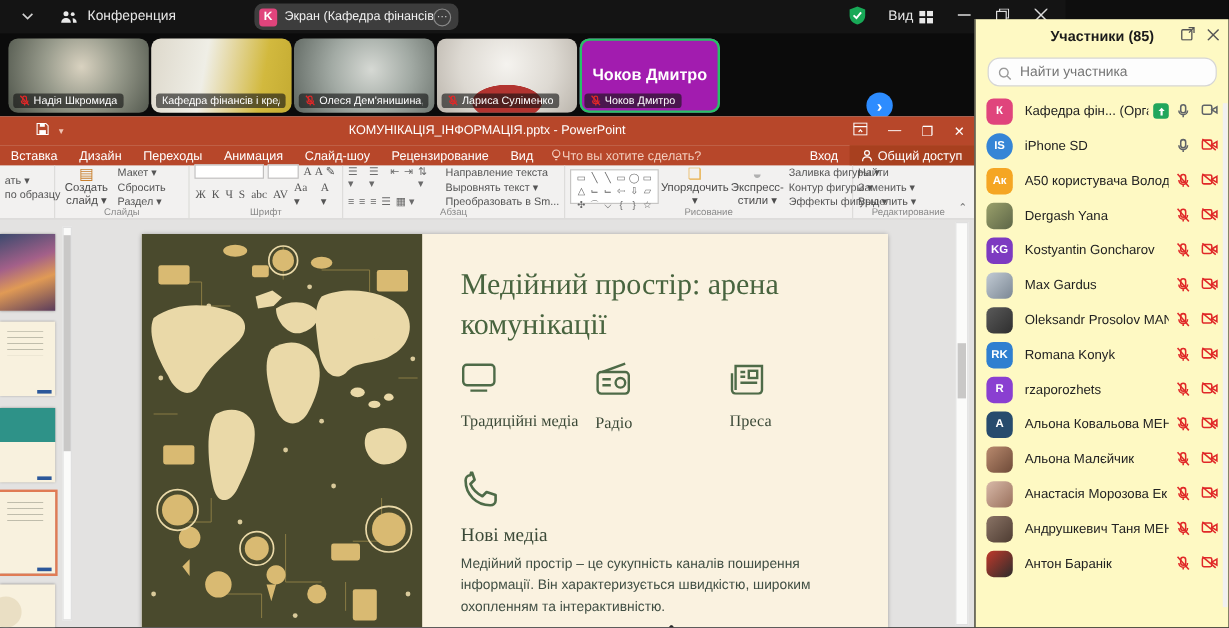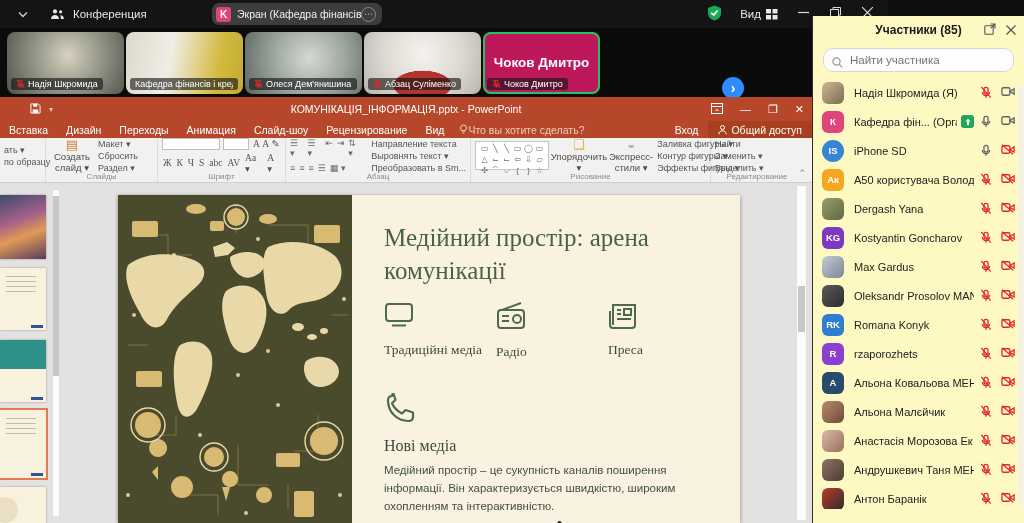--- a/index.html
+++ b/index.html
@@ -34,21 +34,21 @@
                    color:#fff; font-weight:bold; font-size:13.5px; }
   .tile .label { position:absolute; left:4px; bottom:4px; background:rgba(20,20,20,.62); border-radius:3px;
                  padding:1px 5px; display:flex; align-items:center; gap:3px; max-width:108px; }
   .tile .label span.nm { color:#fff; font-size:9px; white-space:nowrap; overflow:hidden; }
   .t1 { background:radial-gradient(circle at 52% 38%, #d9d2c0 0%, #999c8d 42%, #4d5349 100%); }
   .t2 { background:linear-gradient(100deg,#ddd8cb 0%,#efeee6 38%,#e4d7a0 55%,#d2b93e 78%,#c4ab32 100%); }
   .t3 { background:radial-gradient(circle at 55% 42%, #d6d9d4 0%, #a2aaa4 45%, #5d655f 100%); }
   .t4 { background:radial-gradient(circle at 50% 45%, #6f6962 0%, #3b3834 55%, #181817 100%); }
   .t5 { background:radial-gradient(ellipse 42% 40% at 50% 86%, #b23430 0 58%, transparent 60%),
                radial-gradient(circle at 50% 35%, #f5f3ef 0%, #ddd9d2 55%, #bab4ab 100%); }
-  .t6 { background:#be185d; }
+  .t6 { background:#a21caf; }
   .next-btn { position:absolute; left:722px; top:49px; width:22px; height:22px; border-radius:50%;
               background:#2d8cff; color:#fff; font-size:14px; font-weight:bold; display:flex;
               align-items:center; justify-content:center; }
 
   
   .ppt { position:absolute; left:0; top:97px; width:812px; height:426px; background:#e6e5e4; }
   .ppt-titlebar { position:absolute; left:0; top:0; width:100%; height:24px; background:#b7472a;
                   display:flex; align-items:center; color:#fff; }
   .ppt-title { position:absolute; left:0; right:0; text-align:center; font-size:10.5px; color:#fff; }
   .qat { display:flex; align-items:center; gap:8px; margin-left:30px; z-index:1; }
@@ -238,21 +238,21 @@
           <div class="label">
             <span style="display:flex;">
               <svg width="9" height="10" viewBox="0 0 14 15">
                 <g stroke="#e02828" stroke-width="1.6" fill="none">
                   <path d="M7 1.5a2.4 2.4 0 0 1 2.4 2.4v3a2.4 2.4 0 0 1-4.8 0v-3A2.4 2.4 0 0 1 7 1.5z"></path>
                   <path d="M2.8 7a4.2 4.2 0 0 0 8.4 0M7 11.2v2.3"></path>
                   <line x1="1.5" y1="1" x2="12.5" y2="13"></line>
                 </g>
               </svg>
             </span>
-            <span class="nm">Абзац Суліменко</span>
+            <span class="nm">Лариса Суліменко</span>
           </div>
         </div>
 
         <div class="tile t6 active">
           <div class="bigname">Чоков Дмитро</div>
           <div class="label">
             <span style="display:flex;">
               <svg width="9" height="10" viewBox="0 0 14 15">
                 <g stroke="#e02828" stroke-width="1.6" fill="none">
                   <path d="M7 1.5a2.4 2.4 0 0 1 2.4 2.4v3a2.4 2.4 0 0 1-4.8 0v-3A2.4 2.4 0 0 1 7 1.5z"></path>
@@ -610,46 +610,20 @@
         <svg width="11" height="11" viewBox="0 0 11 11">
             <circle cx="4.5" cy="4.5" r="3.6" fill="none" stroke="#9a9a9a" stroke-width="1.2"></circle>
             <line x1="7.3" y1="7.3" x2="10.3" y2="10.3" stroke="#9a9a9a" stroke-width="1.2"></line>
           </svg>
       </span>
       <input class="search-input" placeholder="Найти участника" style="">
     </div>
 
     <div class="plist">
 
-        <div class="prow">
-          <span class="pavatar" style="background: linear-gradient(135deg, rgb(205, 184, 148), rgb(125, 107, 82));"></span>
-          <span class="pname">Надія Шкромида (Я)</span>
-
-          <span class="picons">
-
-            <span style="display:flex;">
-              <svg width="12" height="13" viewBox="0 0 14 15">
-                <g stroke="#e02828" stroke-width="1.5" fill="none">
-                  <path d="M7 1.5a2.4 2.4 0 0 1 2.4 2.4v3a2.4 2.4 0 0 1-4.8 0v-3A2.4 2.4 0 0 1 7 1.5z"></path>
-                  <path d="M2.8 7a4.2 4.2 0 0 0 8.4 0M7 11.2v2.3"></path>
-                  <line x1="1.5" y1="1" x2="12.5" y2="13.5"></line>
-                </g>
-              </svg>
-            </span>
-            <span style="display:flex;">
-              <svg width="14" height="11" viewBox="0 0 15 11">
-                <g stroke="#5f6368" stroke-width="1.4" fill="none">
-                  <rect x="1" y="1.5" width="8.5" height="8" rx="1.5"></rect>
-                  <path d="M9.5 5.5 L14 2.8 V8.2 Z"></path>
-                </g>
-              </svg>
-            </span>
-
-          </span>
-        </div>
 
         <div class="prow">
           <span class="pavatar" style="background: rgb(224, 68, 124);">К</span>
           <span class="pname">Кафедра фін... (Организатор)</span>
           <span class="pbadge">
             <svg width="8" height="8" viewBox="0 0 8 8">
               <path d="M4 0.8 l2.6 2.8 h-1.7 v3.6 h-1.8 v-3.6 h-1.7 z" fill="#fff"></path>
             </svg>
           </span>
           <span class="picons">

